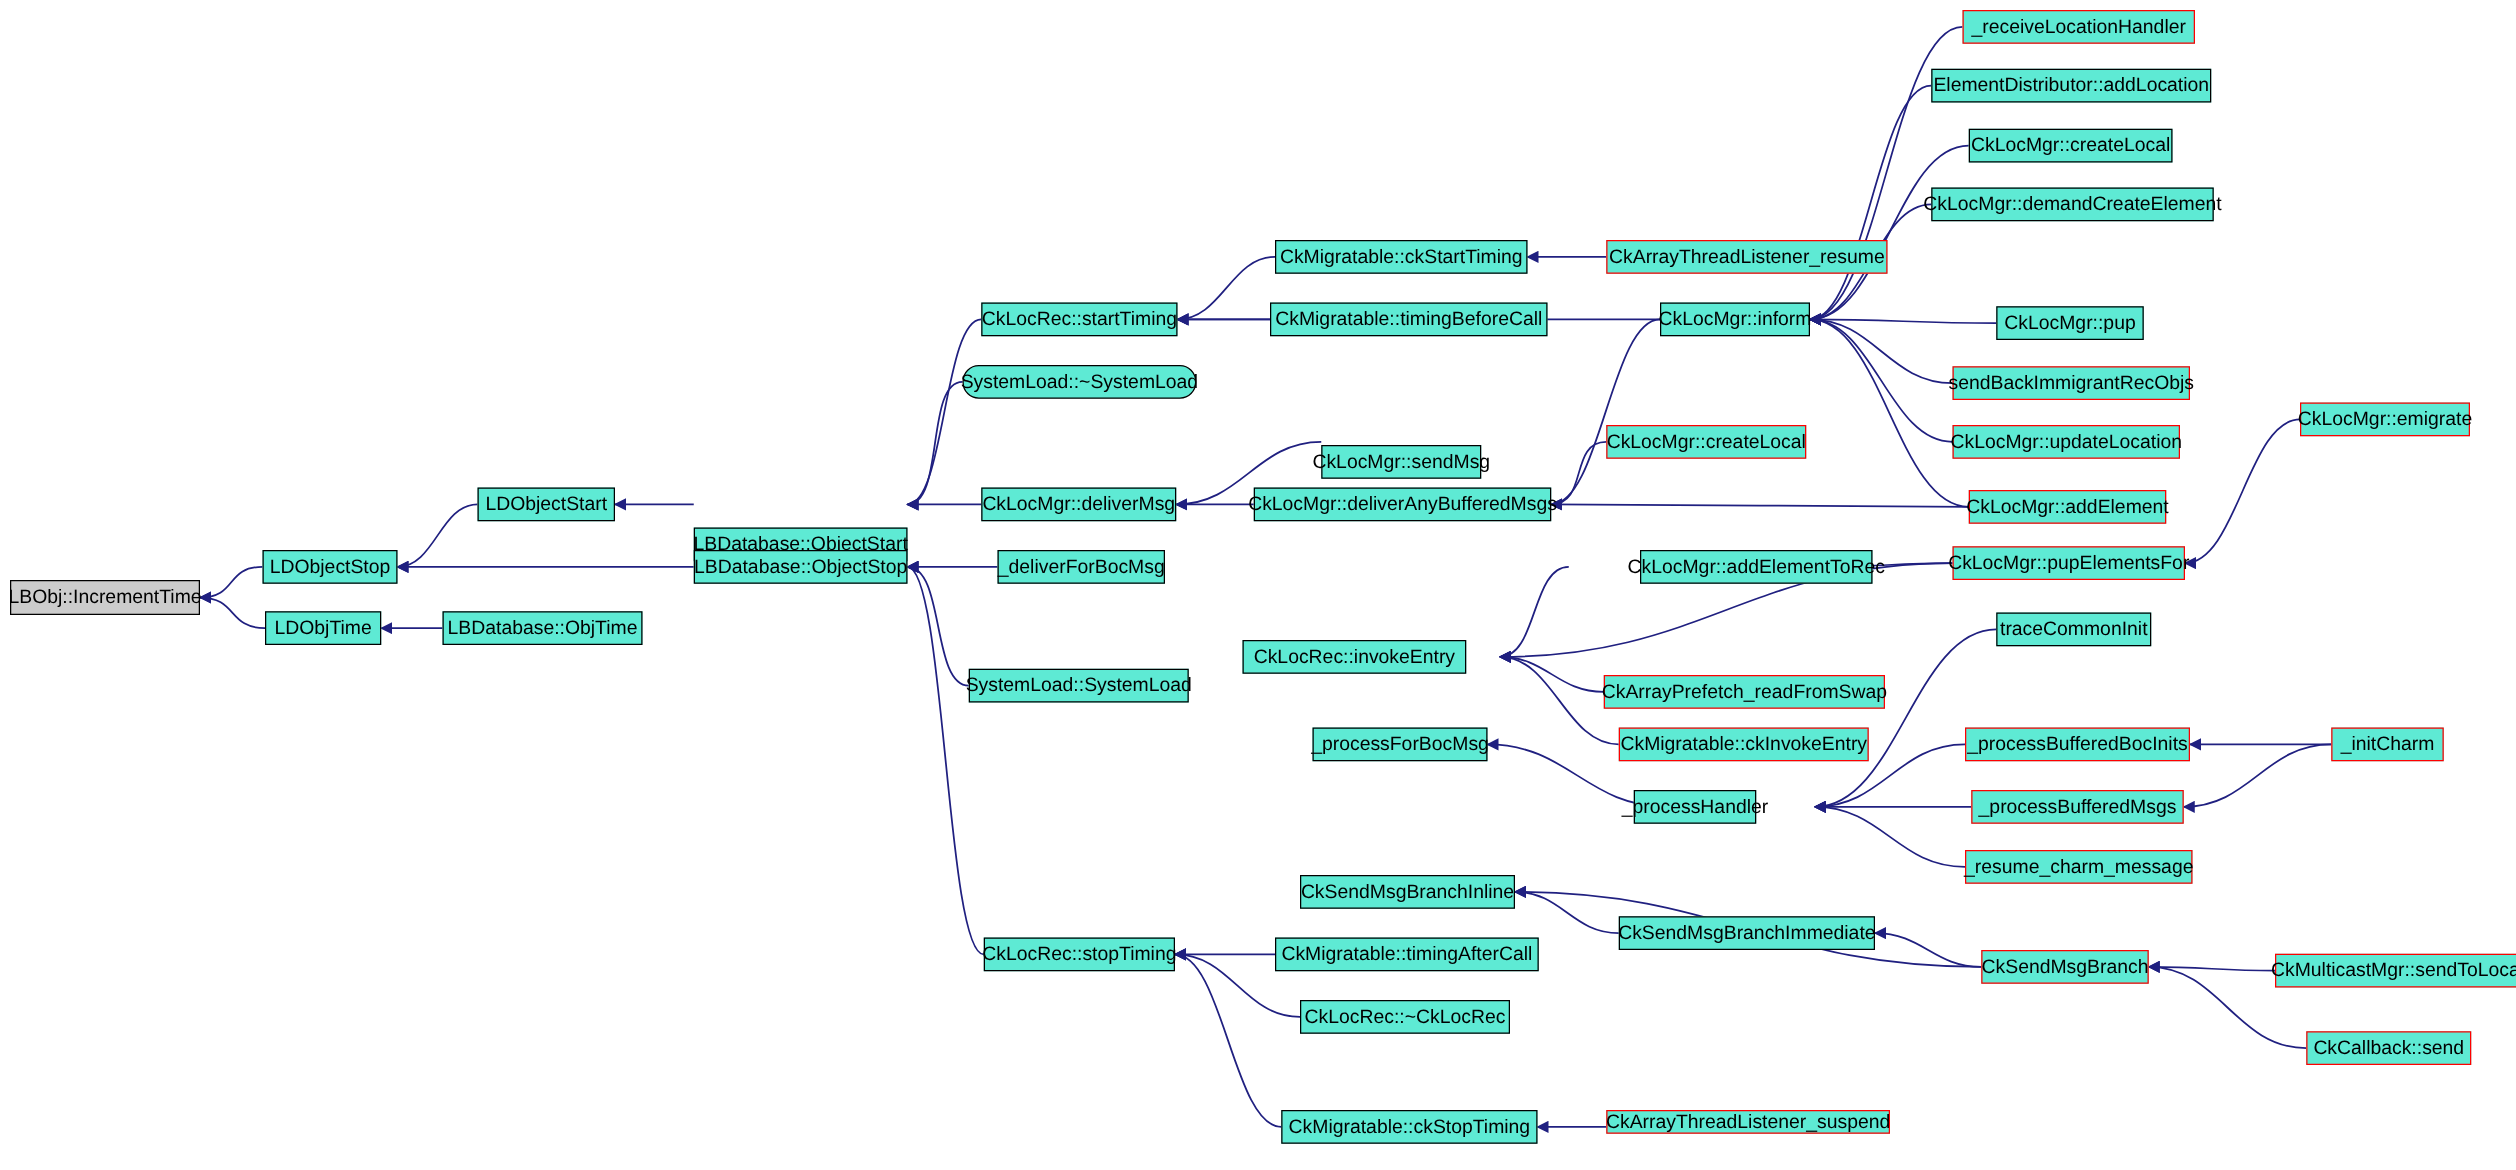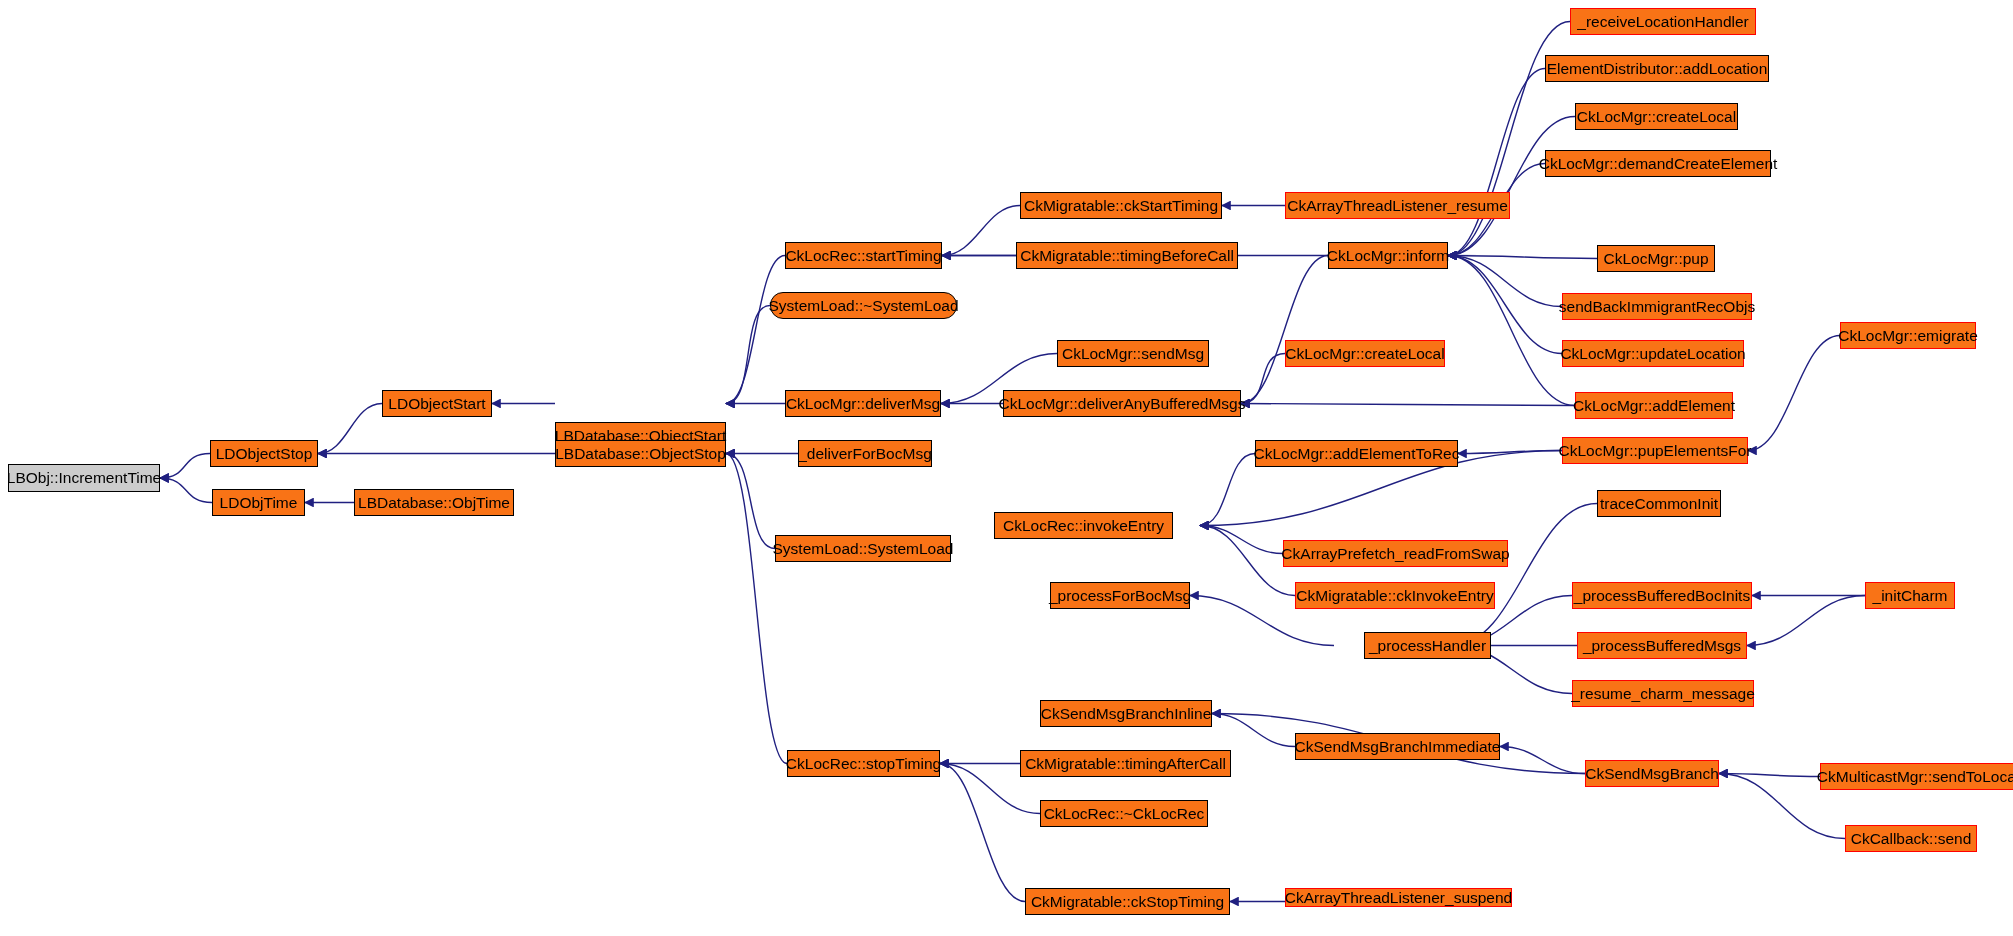--- a/index.html
+++ b/index.html
@@ -23,21 +23,21 @@
     height: 936px;
     pointer-events: none;
   }
   .node {
     position: absolute;
     box-sizing: border-box;
     display: flex;
     align-items: center;
     justify-content: center;
     border: 1px solid #000000;
-    background: #f97316;
+    background: #5eead4;
     color: #000000;
     font-size: 15.5px;
     line-height: 1;
     white-space: nowrap;
     letter-spacing: 0px;
     z-index: 5;
     cursor: pointer;
   }
   .node.red {
     border-color: #ff0000;
@@ -151,27 +151,27 @@
     </div>
     <div class="node" style="left: 787px; top: 750px; width: 153px; height: 27px;">
       <span class="node-label">CkLocRec::stopTiming</span>
     </div>
     <div class="node" style="left: 1020px; top: 192px; width: 202px; height: 27px; align-items: center;">
       <span class="node-label">CkMigratable::ckStartTiming</span>
     </div>
     <div class="node" style="left: 1016px; top: 242px; width: 222px; height: 27px;">
       <span class="node-label">CkMigratable::timingBeforeCall</span>
     </div>
-    <div class="node" style="left: 1057px; top: 340px; width: 152px; height: 27px;">
+    <div class="node" style="left: 1057px; top: 356px; width: 128px; height: 27px;">
       <span class="node-label">CkLocMgr::sendMsg</span>
     </div>
     <div class="node" style="left: 1003px; top: 390px; width: 238px; height: 27px;">
       <span class="node-label">CkLocMgr::deliverAnyBufferedMsgs</span>
     </div>
-    <div class="node" style="left: 1255px; top: 440px; width: 203px; height: 27px; text-align: center;">
+    <div class="node" style="left: 1312px; top: 440px; width: 186px; height: 27px; text-align: center;">
       <span class="node-label">CkLocMgr::addElementToRec</span>
     </div>
     <div class="node" style="left: 994px; top: 512px; width: 179px; height: 27px;">
       <span class="node-label">CkLocRec::invokeEntry</span>
     </div>
     <div class="node" style="left: 1050px; top: 582px; width: 140px; height: 27px;">
       <span class="node-label">_processForBocMsg</span>
     </div>
     <div class="node" style="left: 1040px; top: 700px; width: 172px; height: 27px;">
       <span class="node-label">CkSendMsgBranchInline</span>
@@ -193,21 +193,21 @@
     </div>
     <div class="node red" style="left: 1285px; top: 192px; width: 225px; height: 27px;">
       <span class="node-label">CkArrayThreadListener_resume</span>
     </div>
     <div class="node red" style="left: 1283px; top: 540px; width: 225px; height: 27px;">
       <span class="node-label">CkArrayPrefetch_readFromSwap</span>
     </div>
     <div class="node red" style="left: 1295px; top: 582px; width: 200px; height: 27px;">
       <span class="node-label">CkMigratable::ckInvokeEntry</span>
     </div>
-    <div class="node" style="left: 1364px; top: 632px; width: 127px; height: 27px;">
+    <div class="node" style="left: 1307px; top: 632px; width: 98px; height: 27px;">
       <span class="node-label">_processHandler</span>
     </div>
     <div class="node" style="left: 1295px; top: 733px; width: 205px; height: 27px;">
       <span class="node-label">CkSendMsgBranchImmediate</span>
     </div>
     <div class="node red" style="left: 1285px; top: 888px; width: 227px; height: 19px;">
       <span class="node-label">CkArrayThreadListener_suspend</span>
     </div>
     <div class="node red" style="left: 1570px; top: 8px; width: 186px; height: 27px;">
       <span class="node-label">_receiveLocationHandler</span>

